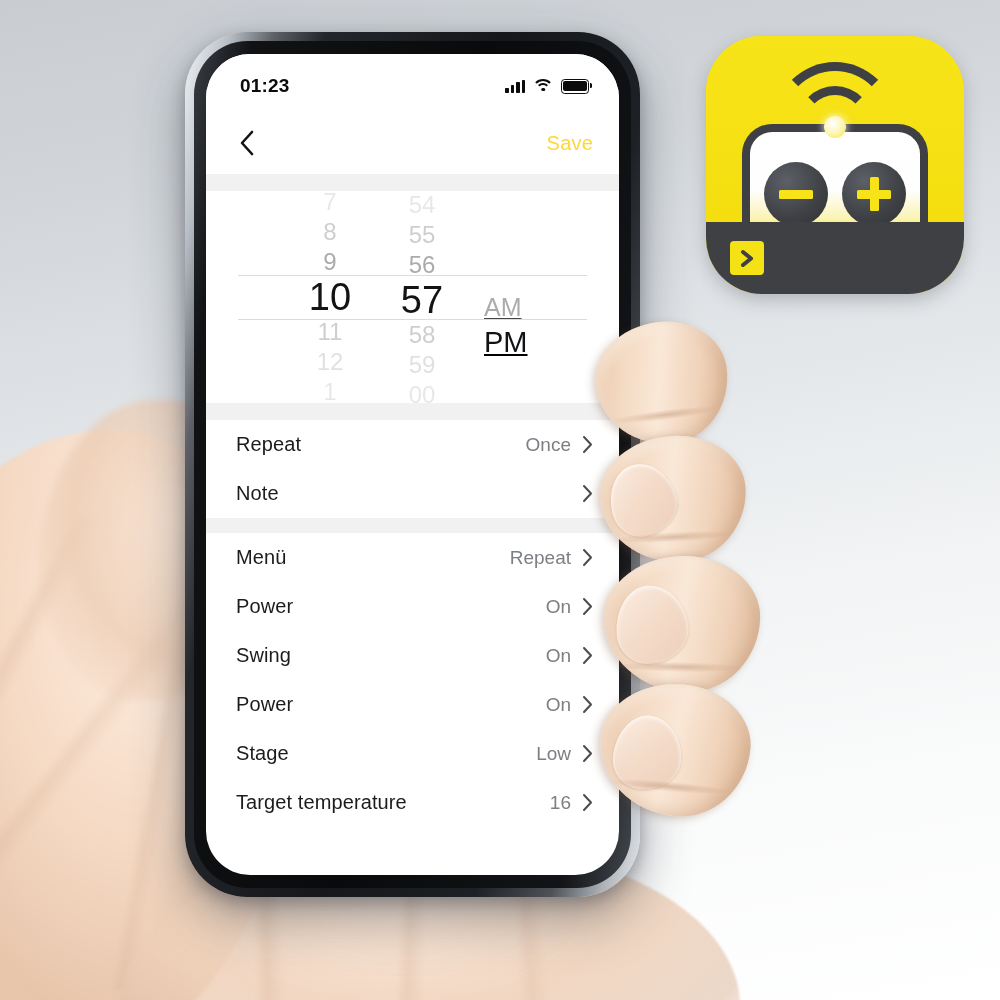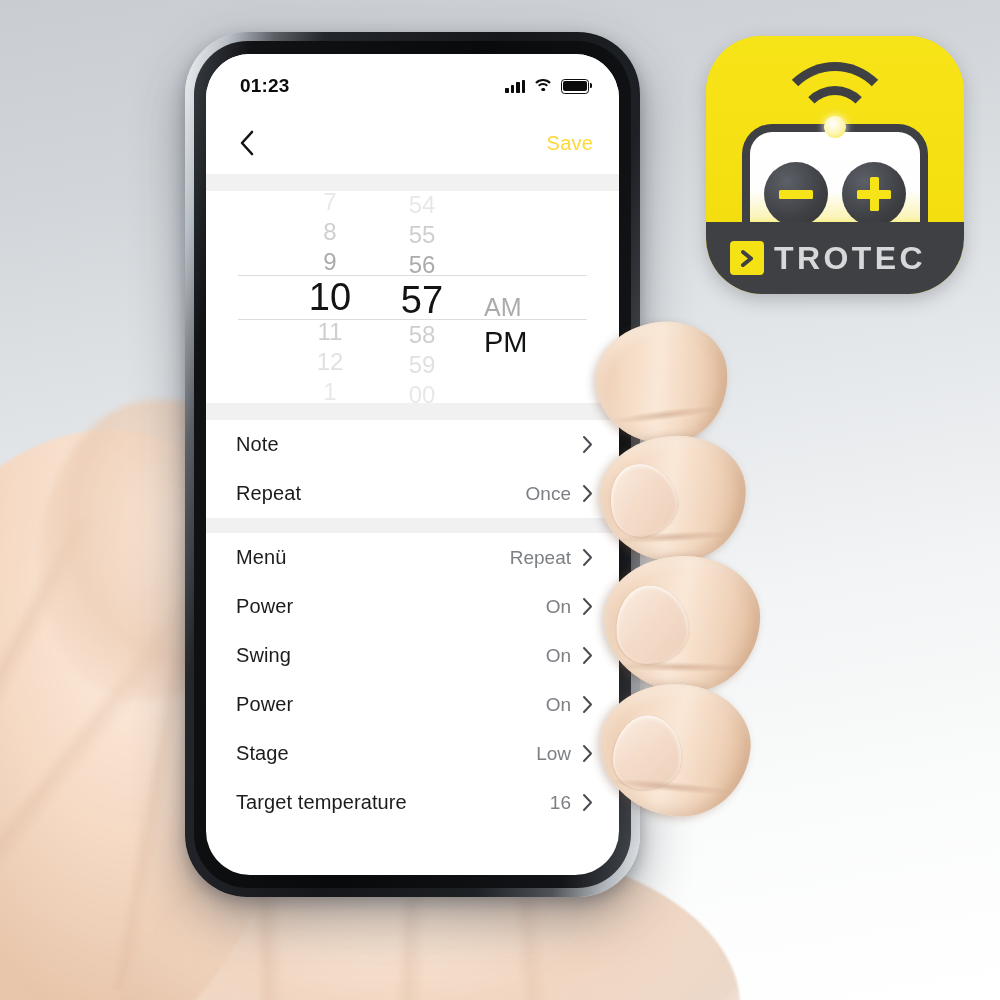--- a/index.html
+++ b/index.html
@@ -174,21 +174,21 @@
     overflow: hidden;
   }
   #picker-cols {
     position:absolute; inset:0;
     display:flex; align-items:center;
     padding-left: 78px;
   }
   .pcol { display:flex; flex-direction:column; align-items:center; }
   .pcol.hours { width: 92px; }
   .pcol.minutes { width: 92px; margin-top: 6px; }
-  .pcol.period { width: 100px; align-items:flex-start; padding-left: 16px; }
+  .pcol.period { width: 100px; align-items:flex-start; padding-left: 16px; text-decoration: underline; }
 
   .pitem { height: 30px; line-height: 30px; font-size: 24px; color: #8c8c8c; white-space: nowrap; }
   .pitem.sel { font-size: 38px; height: 40px; line-height: 40px; color: #111315; }
   .pcol.hours .pitem, .pcol.minutes .pitem { }
   .f0 { opacity: .20; }
   .f1 { opacity: .42; }
   .f2 { opacity: .72; }
   .f3 { opacity: .42; }
   .f4 { opacity: .26; }
   .blank { height:30px; }
@@ -362,34 +362,34 @@
             </div>
           </div>
           <div class="sel-line top"></div>
           <div class="sel-line bot"></div>
         </div>
 
         <div class="section-gap"></div>
 
         <div class="list">
           <div class="row">
+            <span class="row-label">Repeat</span>
+            <span class="row-right">
+              <span class="row-value">Once</span>
+              <span class="chev">
+                <svg width="11" height="19" viewBox="0 0 11 19">
+                    <polyline points="2,2 9,9.5 2,17" fill="none" stroke="#4a4d51" stroke-width="2" stroke-linecap="round" stroke-linejoin="round"></polyline>
+                  </svg>
+              </span>
+            </span>
+          </div>
+          <div class="row">
             <span class="row-label">Note</span>
             <span class="row-right">
               <span class="row-value"></span>
-              <span class="chev">
-                <svg width="11" height="19" viewBox="0 0 11 19">
-                    <polyline points="2,2 9,9.5 2,17" fill="none" stroke="#4a4d51" stroke-width="2" stroke-linecap="round" stroke-linejoin="round"></polyline>
-                  </svg>
-              </span>
-            </span>
-          </div>
-          <div class="row">
-            <span class="row-label">Repeat</span>
-            <span class="row-right">
-              <span class="row-value">Once</span>
               <span class="chev">
                 <svg width="11" height="19" viewBox="0 0 11 19">
                     <polyline points="2,2 9,9.5 2,17" fill="none" stroke="#4a4d51" stroke-width="2" stroke-linecap="round" stroke-linejoin="round"></polyline>
                   </svg>
               </span>
             </span>
           </div>
         </div>
 
         <div class="section-gap thin"></div>
@@ -500,17 +500,16 @@
         </div>
       </div>
     </div>
     <div id="trotec-bottom"></div>
     <div id="trotec-logo">
       <span id="logo-badge">
         <svg width="17" height="19" viewBox="0 0 17 19">
           <polyline points="4,3 12,9.5 4,16" fill="none" stroke="#3E4044" stroke-width="4" stroke-linecap="round" stroke-linejoin="round"></polyline>
         </svg>
       </span>
-      <span id="logo-text">TROTEC</span>
     </div>
   </div>
 
 </div>
 
 </body></html>

